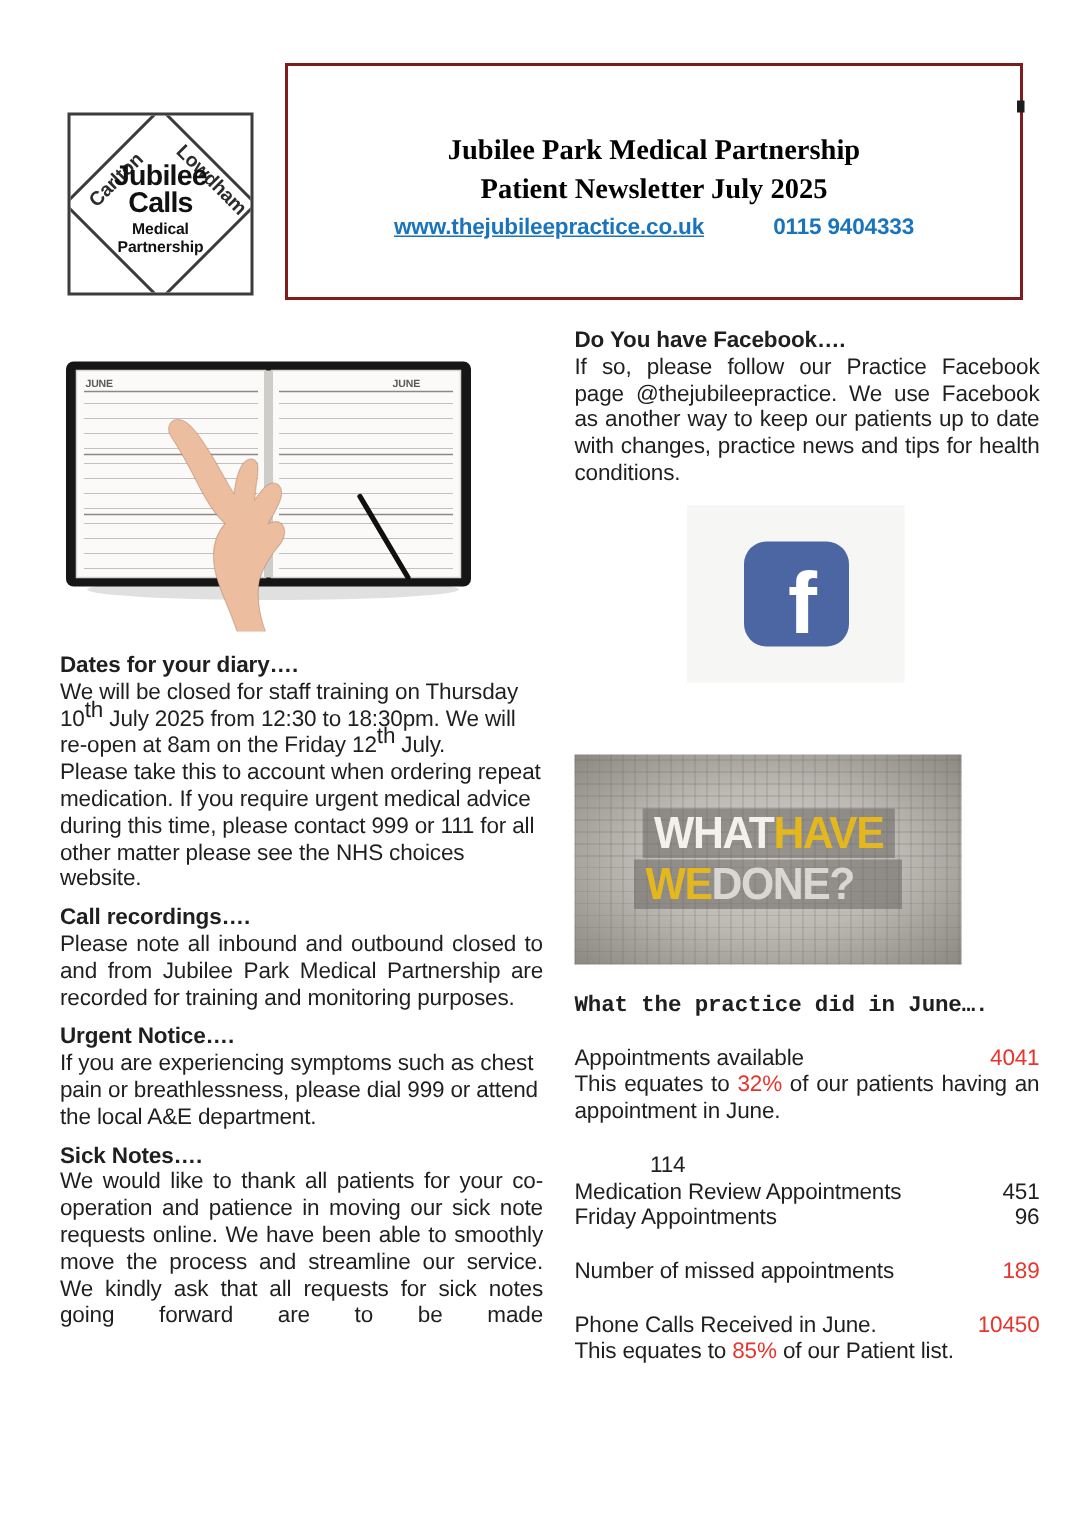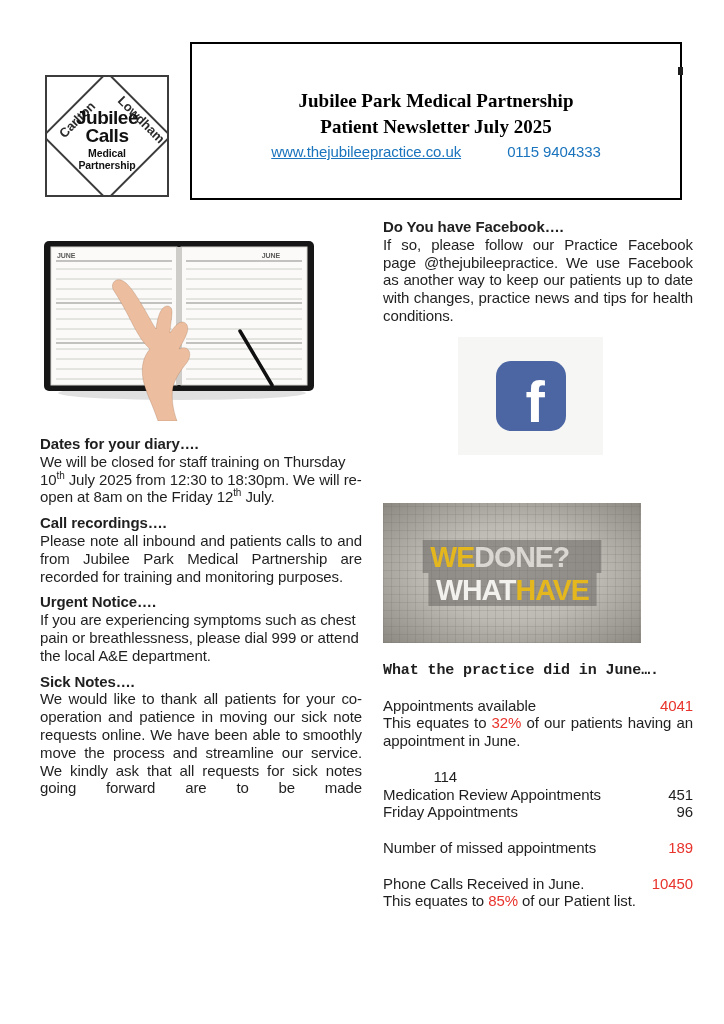--- a/index.html
+++ b/index.html
@@ -21,41 +21,41 @@
   }
   .logo-edge { position:absolute; font-weight:bold; font-size:13px; color:#2b2b2b; white-space:nowrap; }
   .logo-edge.carlton { left:8px; top:34px; transform:rotate(-45deg); }
   .logo-edge.lowdham { right:-4px; top:34px; transform:rotate(45deg); }
   .logo-center { position:absolute; left:0; right:0; top:32px; text-align:center; }
   .logo-name { font-weight:bold; font-size:19px; line-height:18px; letter-spacing:-0.5px; color:#111; }
   .logo-sub  { font-weight:bold; font-size:10.5px; line-height:11.5px; color:#111; margin-top:3px; }
 
   .header-box {
     position:absolute; left:190px; top:42px; width:492px; height:158px;
-    border:2px solid #000000; background:#fff; text-align:center;
+    border:2px solid #7f1d1d; background:#fff; text-align:center;
   }
   .header-title {
     font-family:"Liberation Serif", serif; font-weight:bold; font-size:19px;
     line-height:26px; color:#000; letter-spacing:0;
   }
   .header-title.first { margin-top:44px; }
-  .header-contact { margin-top:3px; font-weight:normal; font-size:15px; }
+  .header-contact { margin-top:3px; font-weight:bold; font-size:15px; }
   .header-link { color:#1a74bd; text-decoration:underline; }
   .header-phone { color:#1a74bd; margin-left:42px; text-decoration:none; }
   .print-artifact { position:absolute; right:-3px; top:23px; width:5px; height:8px; background:#1d1d1d; }
 
   
   .left-col  { position:absolute; left:40px;  top:233px; width:322px; }
   .right-col { position:absolute; left:383px; top:218px; width:310px; }
 
   .sec-heading { font-weight:bold; }
   .gap-top { margin-top:8px; }
   .just { text-align:justify; }
   .just-last { text-align:justify; text-align-last:justify; }
-  sup.ord { font-size:10px; vertical-align:super; line-height:0; }
+  sup.ord { font-size:15px; vertical-align:super; line-height:0; }
 
   
   .diary-svg { display:block; margin-bottom:14px; }
 
   
   .fb-card {
     margin-top:12px; margin-left:75px; width:145px; height:118px;
     background:#f6f6f5; display:flex; align-items:center; justify-content:center;
   }
 
@@ -165,23 +165,24 @@
                C103,110 97,100 91,88 C85,76 78,64 74,58 C70,52 74,45 81,47
                C88,49 96,62 102,72 C108,82 112,90 116,96
                C117,88 119,79 123,75 C127,71 132,73 132,79 C132,85 130,94 130,100
                C134,94 138,89 142,89 C147,89 149,94 147,100 C145,106 141,112 139,116
                C143,114 147,114 149,118 C151,122 149,128 145,132
                C139,140 135,146 133,154 C131,164 133,177 137,188 Z" fill="#ecbd9e" stroke="rgba(120,70,40,0.25)" stroke-width="0.8"></path>
     </svg>
 
     <div class="sec-heading">Dates for your diary….</div>
     <p><span>We will be closed for staff training on Thursday 10</span><sup class="ord">th</sup><span> July 2025 from 12:30 to 18:30pm. We will re-open at 8am on the Friday 12</span><sup class="ord">th</sup><span> July.</span></p>
+    <p>Please take this to account when ordering repeat medication. If you require urgent medical advice during this time, please contact 999 or 111 for all other matter please see the NHS choices website.</p>
 
     <div class="sec-heading gap-top">Call recordings….</div>
-    <p class="just">Please note all inbound and patients calls to and from Jubilee Park Medical Partnership are recorded for training and monitoring purposes.</p>
+    <p class="just">Please note all inbound and outbound closed to and from Jubilee Park Medical Partnership are recorded for training and monitoring purposes.</p>
 
     <div class="sec-heading gap-top">Urgent Notice….</div>
     <p>If you are experiencing symptoms such as chest pain or breathlessness, please dial 999 or attend the local A&amp;E department.</p>
 
     <div class="sec-heading gap-top">Sick Notes….</div>
     <p class="just-last">We would like to thank all patients for your co-operation and patience in moving our sick note requests online. We have been able to smoothly move the process and streamline our service. We kindly ask that all requests for sick notes going forward are to be made</p>
   </div>
 
   <div class="right-col">
 
@@ -190,22 +191,22 @@
 
     <div class="fb-card">
       <svg width="72" height="72" viewBox="0 0 72 72">
         <rect x="1" y="1" width="70" height="70" rx="15" fill="#4b66a3"></rect>
         <text x="40" y="62" text-anchor="middle" font-family="Liberation Sans, sans-serif" font-weight="bold" font-size="58" fill="#ffffff">f</text>
       </svg>
     </div>
 
     <div class="banner">
       <div class="banner-lines">
+        <div><span class="band"><span class="bn-white">WHAT</span><span class="bn-yellow">HAVE</span></span></div>
         <div><span class="band second"><span class="bn-yellow">WE</span><span class="bn-grayish">DONE?</span></span></div>
-        <div><span class="band"><span class="bn-white">WHAT</span><span class="bn-yellow">HAVE</span></span></div>
       </div>
     </div>
 
     <div class="stats-heading">What the practice did in June….</div>
 
     <div class="stats">
       <div class="stat-row">
         <span class="stat-label">Appointments available</span>
         <span class="stat-value red">4041</span>
       </div>

